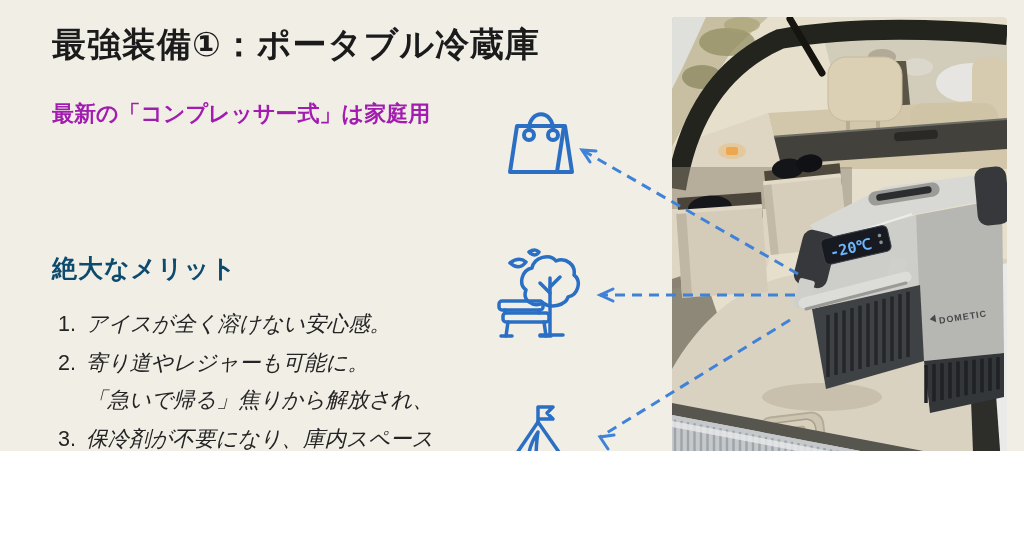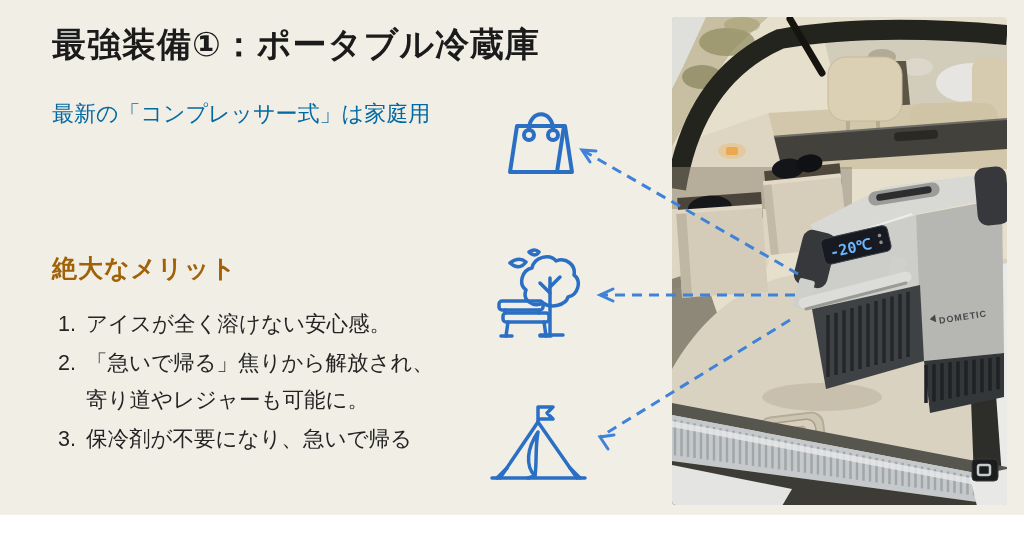--- a/index.html
+++ b/index.html
@@ -1,41 +1,41 @@
 <!DOCTYPE html>
 <html><head>
 <meta charset="utf-8">
 <style>
   html,body{margin:0;padding:0;}
   .stage{
-    position:relative; width:1024px; height:515px; overflow:hidden;
+    position:relative; width:1024px; height:451px; overflow:hidden;
     background:#f1eee6;
     font-family:"Liberation Sans","DejaVu Sans",sans-serif;
     color:#1f1f1f;
   }
   .page-title{
     position:absolute; left:52px; top:22px;
     font-size:34px; font-weight:800; letter-spacing:1px; color:#1b1b1b;
   }
   .intro{
     position:absolute; left:52px; top:94px;
-    font-size:22px; line-height:39px; font-weight:400; color:#0369a1;
+    font-size:22px; line-height:39px; font-weight:700; color:#a21caf;
     white-space:nowrap;
   }
   .merits-heading{
     position:absolute; left:52px; top:252px;
-    font-size:25px; font-weight:800; color:#a16207; letter-spacing:1px;
+    font-size:25px; font-weight:800; color:#0c4a6e; letter-spacing:1px;
   }
   .merits-list{
     position:absolute; left:58px; top:306px;
     font-size:21.5px; line-height:37px; color:#242424;
   }
   .merit-item{ display:flex; margin-bottom:2px; }
   .merit-num{ width:28px; flex:0 0 28px; }
-  .merit-lines{ white-space:nowrap; }
+  .merit-lines{ white-space:nowrap;font-style:italic; }
   .mid-icon{ position:absolute; color:#2a6fc4; }
   .icon-bag{ left:501px; top:97px; }
   .icon-park{ left:491px; top:245px; }
   .icon-tent{ left:488px; top:402px; }
   .photo{
     position:absolute; left:672px; top:17px; width:335px; height:488px;
     border-radius:4px; overflow:hidden; z-index:1;
   }
   .arrow-layer{
     position:absolute; left:0; top:0; width:1024px; height:538px;
@@ -58,28 +58,28 @@
   <div class="merits-list">
     <div class="merit-item">
       <span class="merit-num">1.</span>
       <div class="merit-lines">
         <div>アイスが全く溶けない安心感。</div>
       </div>
     </div>
     <div class="merit-item">
       <span class="merit-num">2.</span>
       <div class="merit-lines">
+        <div>寄り道やレジャーも可能に。</div>
         <div>「急いで帰る」焦りから解放され、</div>
-        <div>寄り道やレジャーも可能に。</div>
       </div>
     </div>
     <div class="merit-item">
       <span class="merit-num">3.</span>
       <div class="merit-lines">
-        <div>保冷剤が不要になり、急いで帰る</div>
+        <div>保冷剤が不要になり、庫内スペース</div>
       </div>
     </div>
   </div>
 
   <div class="mid-icon icon-bag">
     <svg width="80" height="86" viewBox="0 0 80 86" fill="none" stroke="currentColor" stroke-width="4" stroke-linejoin="round" stroke-linecap="round">
       <path d="M16,29 L64,29 L71,75 L9,75 Z"></path>
       <path d="M63,29 L56,75"></path>
       <circle cx="28" cy="38" r="5"></circle>
       <circle cx="52" cy="38" r="5"></circle>

